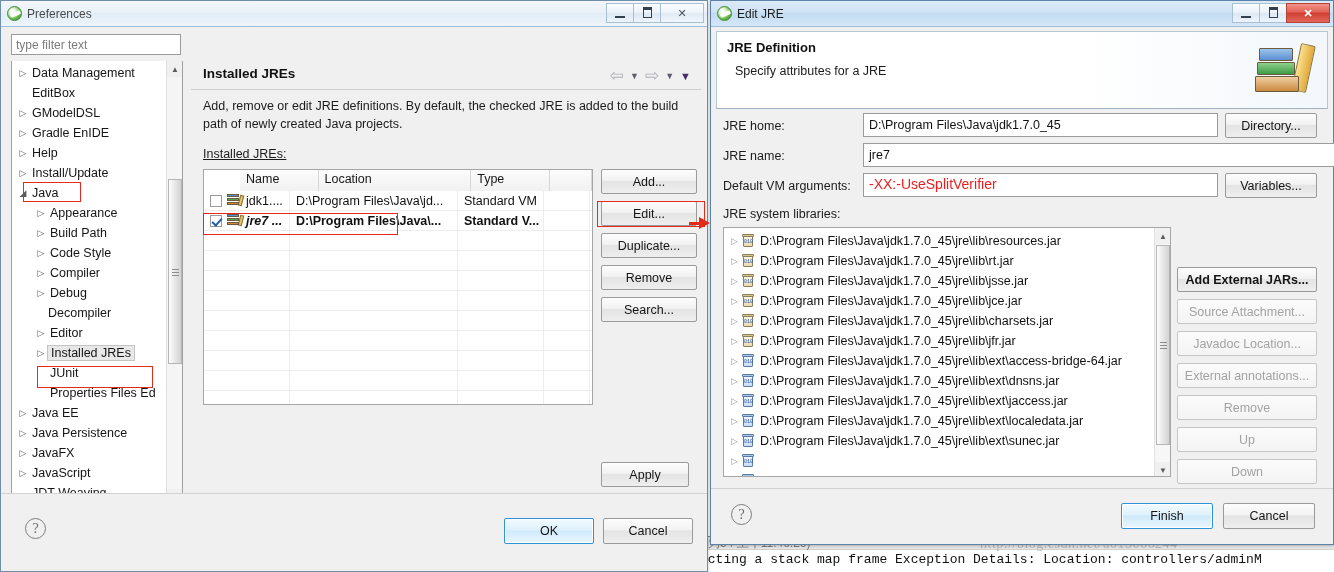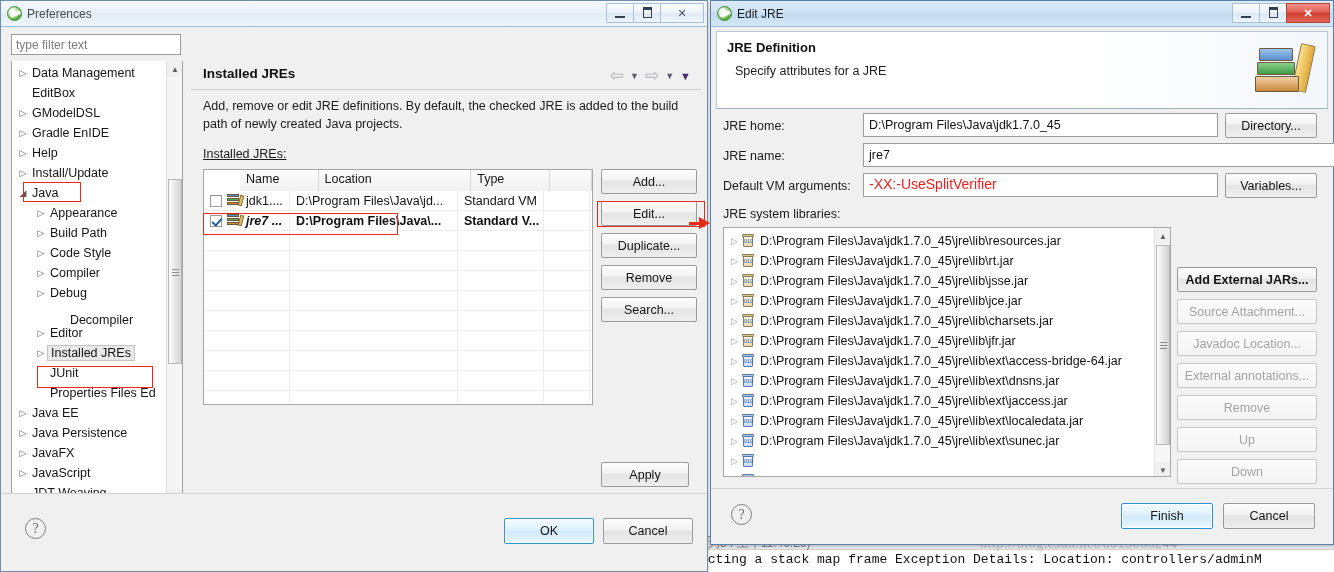--- a/index.html
+++ b/index.html
@@ -382,21 +382,21 @@
               <span class="tree-label">Code Style</span>
             </div>
             <div class="tree-item" style="padding-left: 22px;">
               <span class="tw">▷</span>
               <span class="tree-label">Compiler</span>
             </div>
             <div class="tree-item" style="padding-left: 22px;">
               <span class="tw">▷</span>
               <span class="tree-label">Debug</span>
             </div>
-            <div class="tree-item" style="padding-left: 26px; flex-direction: column;">
+            <div class="tree-item" style="padding-left: 20px;">
               <span class="tw empty">·</span>
               <span class="tree-label">Decompiler</span>
             </div>
             <div class="tree-item" style="padding-left: 22px;">
               <span class="tw">▷</span>
               <span class="tree-label">Editor</span>
             </div>
             <div class="tree-item sel" style="padding-left: 22px;">
               <span class="tw">▷</span>
               <span class="tree-label">Installed JREs</span>

